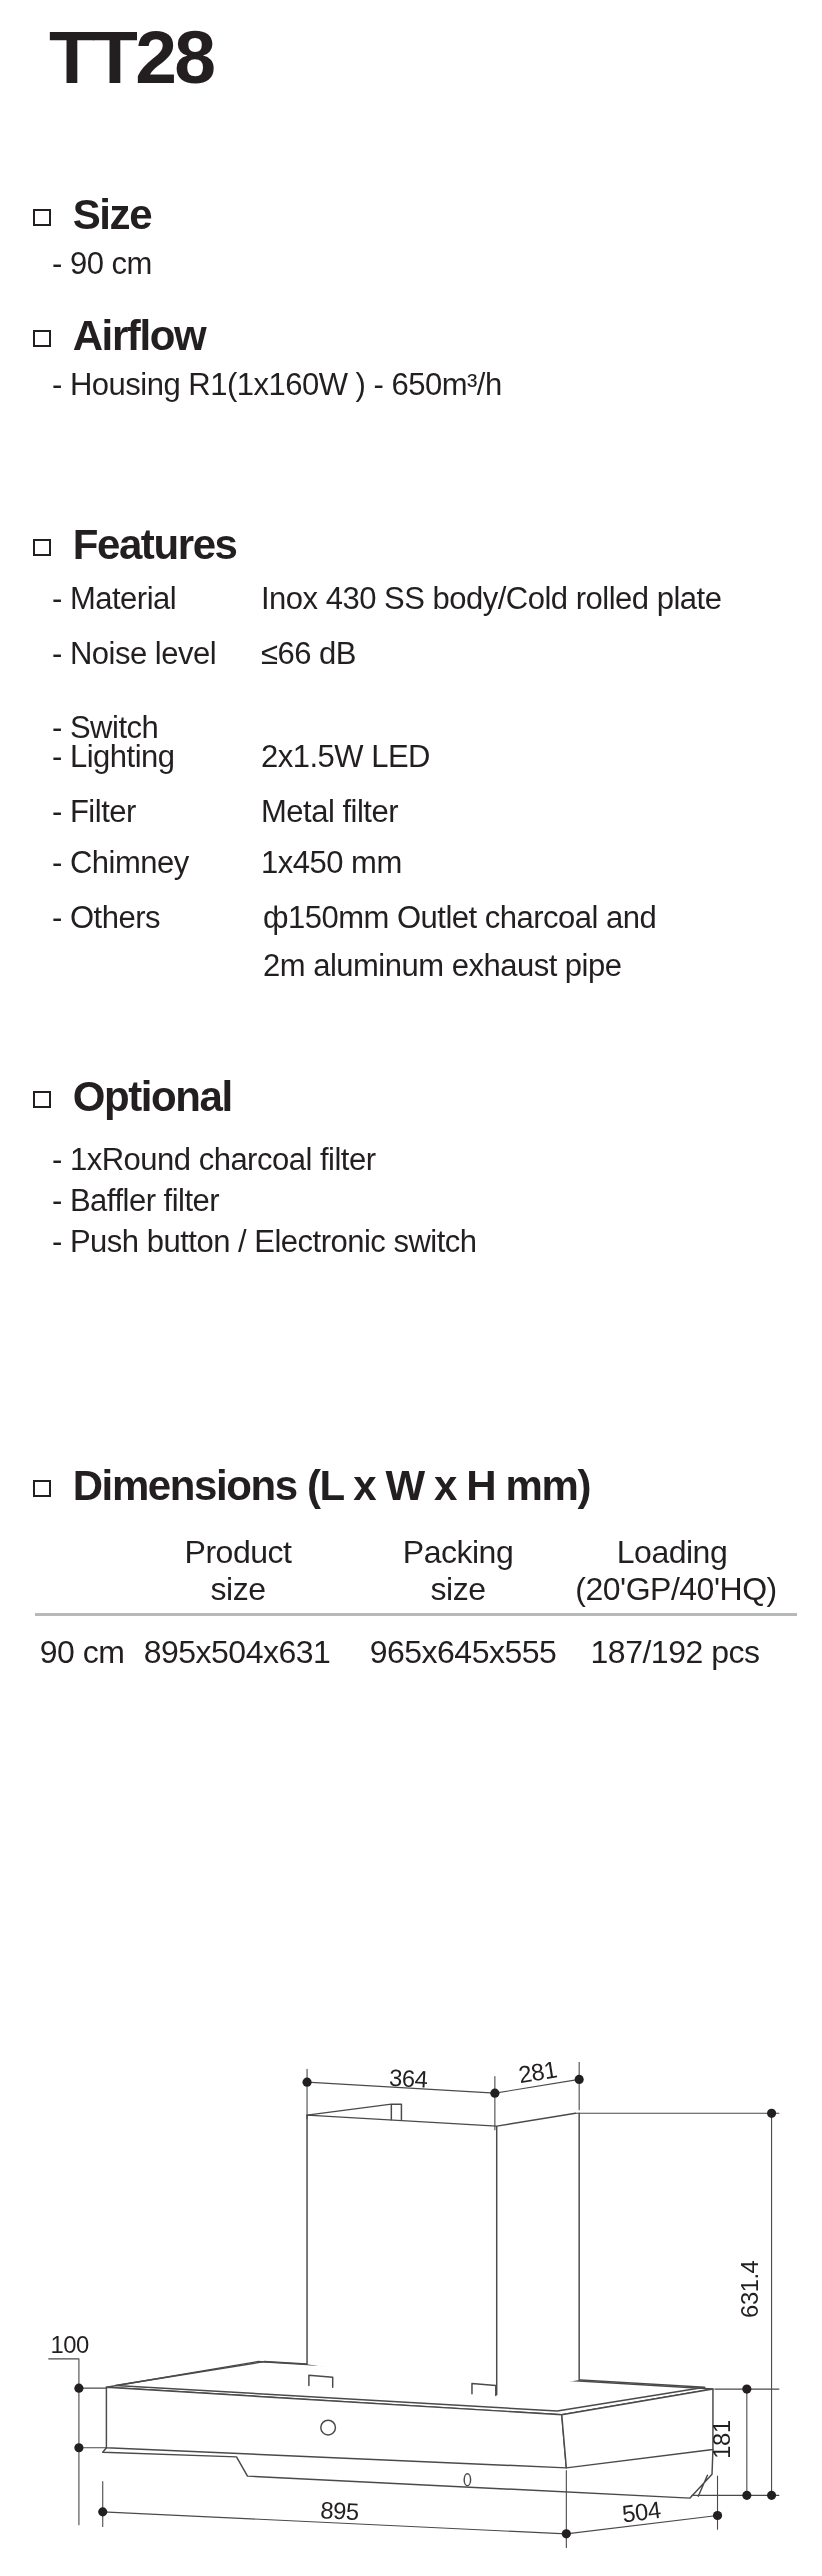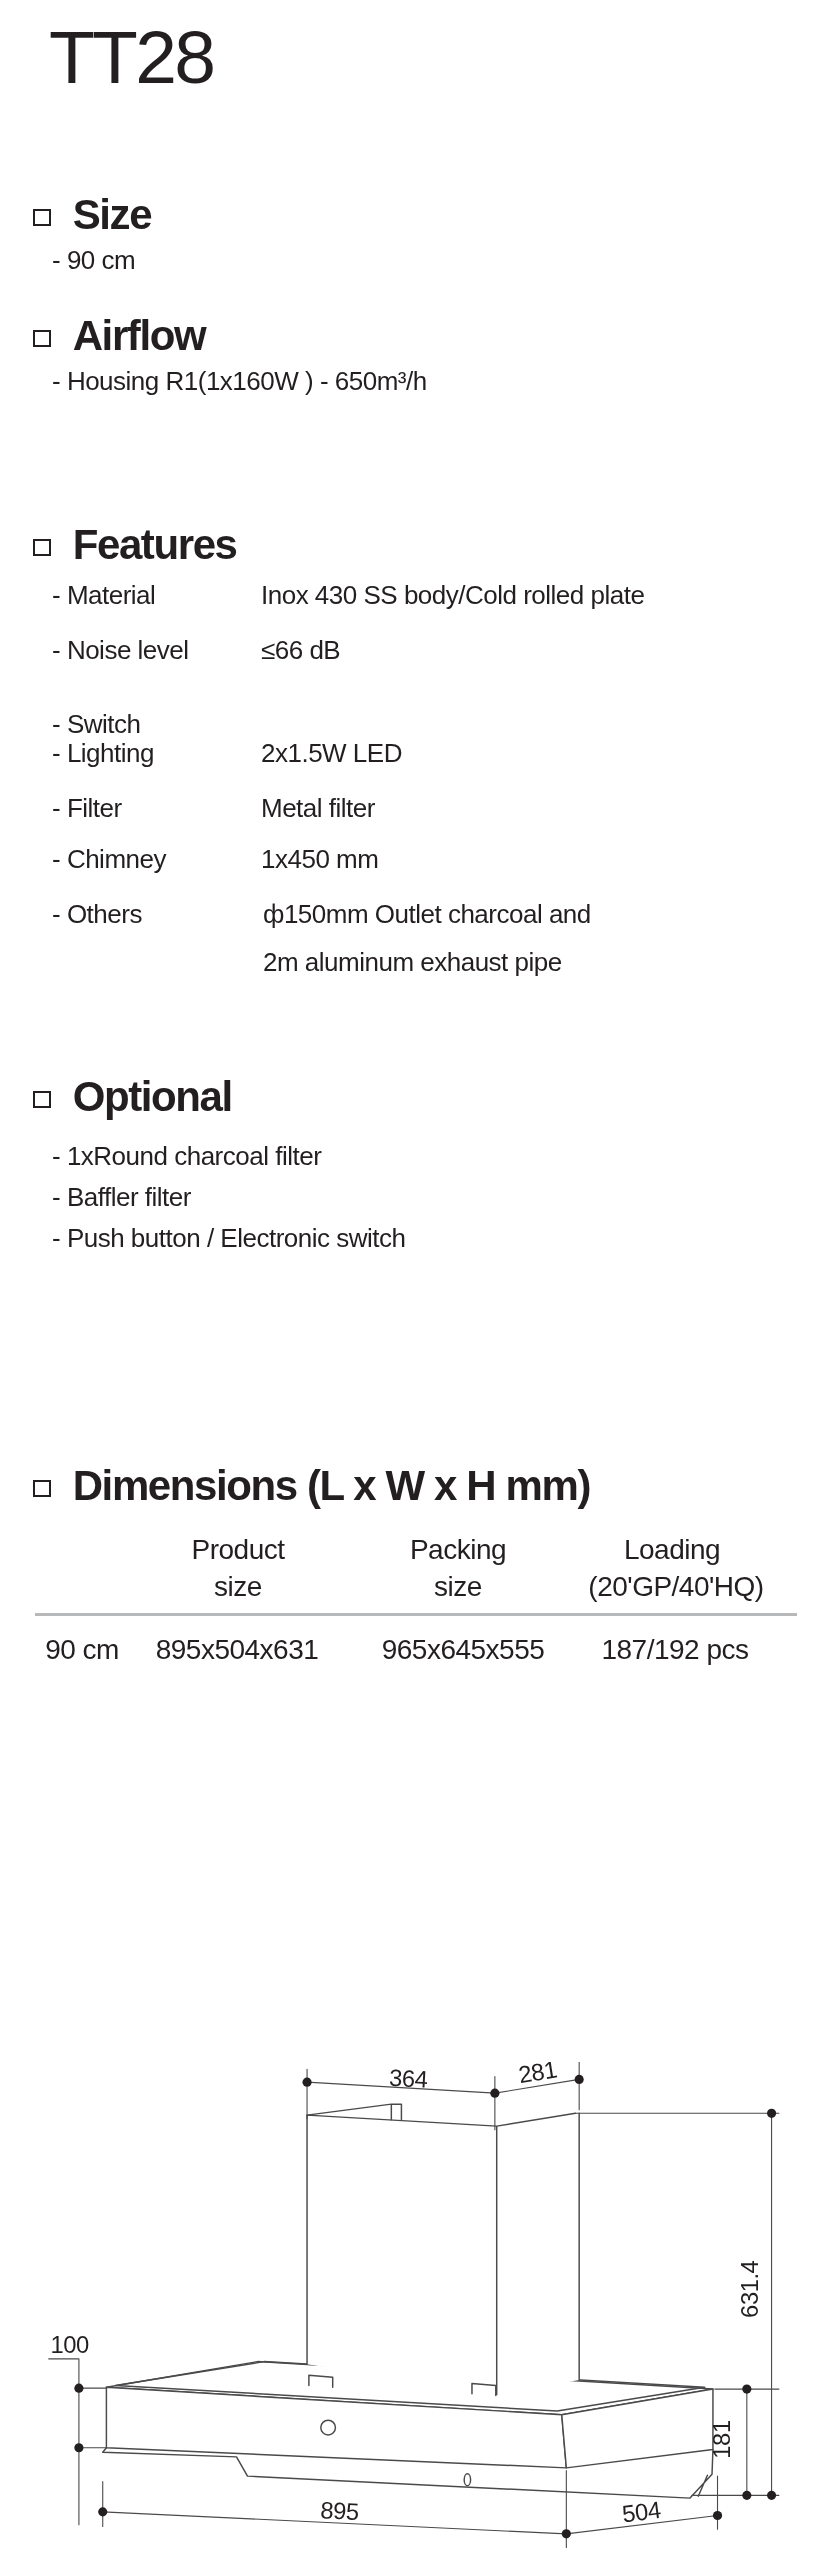--- a/index.html
+++ b/index.html
@@ -7,40 +7,40 @@
     position:relative;
     width:823px;height:2576px;
     background:#ffffff;
     font-family:"Liberation Sans",sans-serif;
     color:#231f20;
     overflow:hidden;
   }
   .abs{position:absolute;white-space:nowrap;}
   .title{
     left:49px;top:20px;
-    font-size:75px;font-weight:normal;letter-spacing:-2.7px;line-height:1;
+    font-size:75px;font-weight:bold;letter-spacing:-2.7px;line-height:1;
   }
   .sec-head{
     left:33px;
     display:flex;align-items:center;gap:22px;
     font-size:42px;font-weight:bold;letter-spacing:-1.4px;line-height:1.1;
   }
   .sq{
     width:13.7px;height:13.7px;
     border:2.7px solid #231f20;
     background:#fff;
     margin-top:4.6px;
     flex:0 0 auto;
   }
   .body-text{
-    font-size:26px;letter-spacing:-0.5px;line-height:1.15;
+    font-size:31px;letter-spacing:-0.5px;line-height:1.15;
   }
   .tc{ 
     transform:translateX(-50%);
-    font-size:28px;letter-spacing:-0.5px;line-height:1.15;
+    font-size:32px;letter-spacing:-0.5px;line-height:1.15;
   }
   .rule{
     left:35px;top:1613px;width:762px;height:2.7px;
     background:#b6b8ba;
   }
   .drawing{left:0;top:2062px;}
   .drawing text{
     font-size:26px;fill:#231f20;letter-spacing:-0.5px;
     font-family:"Liberation Sans",sans-serif;
   }

